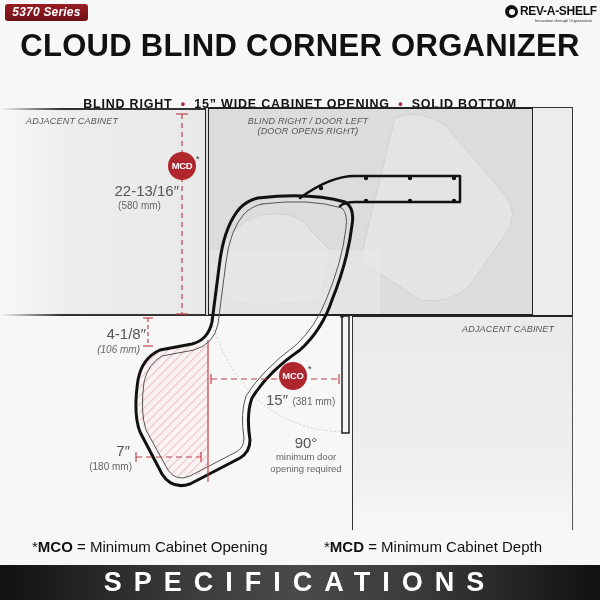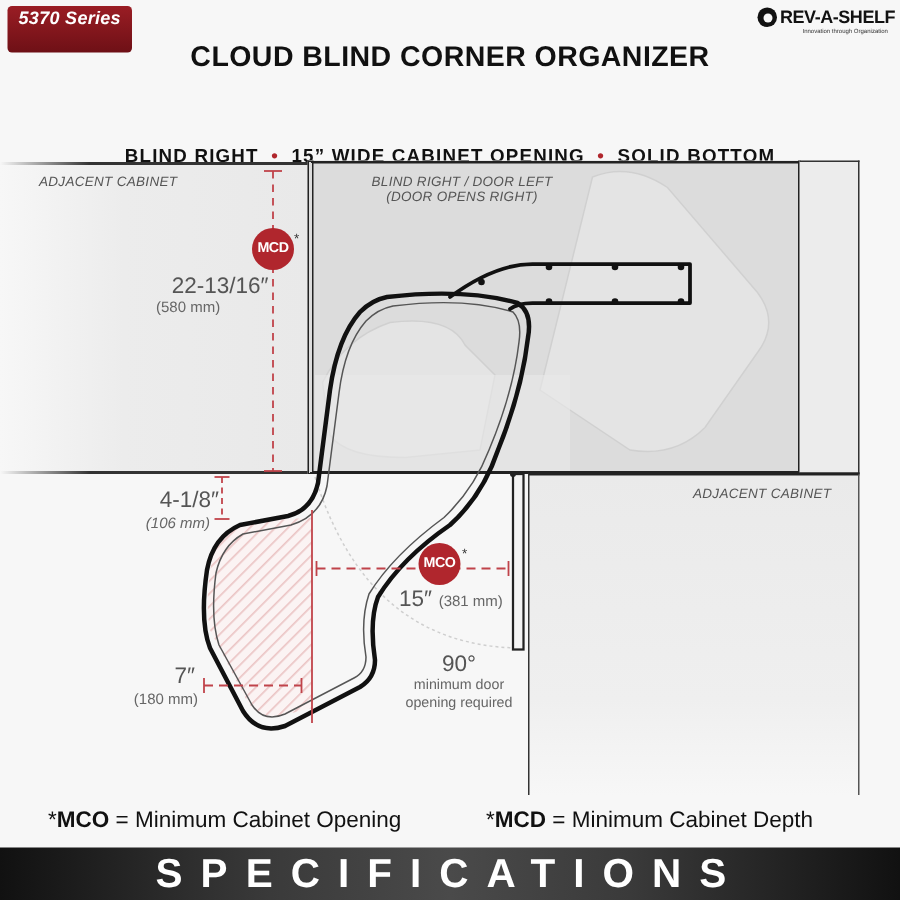--- a/index.html
+++ b/index.html
@@ -1,30 +1,30 @@
 <!DOCTYPE html>
 <html><head>
 <meta charset="utf-8">
 <style>
   * { box-sizing: border-box; margin: 0; padding: 0; }
   html, body { width: 600px; height: 600px; overflow: hidden; }
   body { background: #f7f7f7; font-family: "Liberation Sans", "DejaVu Sans", sans-serif; position: relative; color: #111; }
   .abs { position: absolute; }
   .series-badge {
-    left: 5px; top: 4px; width: 83px; height: 31px;
+    left: 5px; top: 4px; width: 83px; height: 17px;
     background: linear-gradient(#9a1d24, #6e1016);
     border-radius: 3px; color: #fff; font-style: italic; font-weight: bold;
     font-size: 12px; line-height: 17px; text-align: center; letter-spacing: 0.2px;
   }
   .logo { left: 505px; top: 3px; width: 92px; height: 22px; }
   .logo .mark { position: absolute; left: 0; top: 2px; width: 13px; height: 13px; border-radius: 50%; background: #111; }
   .logo .mark::after { content: ""; position: absolute; left: 4px; top: 4px; width: 6px; height: 6px; border-radius: 50%; background: #f7f7f7; }
   .logo .name { position: absolute; left: 15px; top: 1px; font-weight: 900; font-size: 12px; letter-spacing: -0.3px; color: #111; }
   .logo .tag { position: absolute; left: 30px; top: 15px; font-size: 4px; color: #333; white-space: nowrap; }
-  .title { left: 0; width: 600px; top: 28px; text-align: center; font-weight: bold; font-size: 19px; letter-spacing: 0.3px; color: #111; }
+  .title { left: 0; width: 600px; top: 28px; text-align: center; font-weight: bold; font-size: 31px; letter-spacing: 0.3px; color: #111; }
   .subtitle { left: 0; width: 600px; top: 57px; text-align: center; font-weight: bold; font-size: 12.5px; letter-spacing: 0.8px; color: #111; margin-top: 40px; }
   .subtitle .dot { color: #b0262d; margin: 0 4px; }
 
   .cab-left { left: 0; top: 108px; width: 206px; height: 208px;
     background: linear-gradient(90deg, #f7f7f7 0%, #ececec 40%, #e9e9e9 100%);
     border-top: 2px solid #333; border-bottom: 2px solid #333; }
   .cab-left::before { content:""; position:absolute; left:0; top:-2px; width:60px; height:2px; background: linear-gradient(90deg,#f7f7f7,#333); }
   .cab-left::after { content:""; position:absolute; left:0; bottom:-2px; width:60px; height:2px; background: linear-gradient(90deg,#f7f7f7,#333); }
   .cab-blind { left: 205px; top: 107px; width: 329px; height: 209px; background: #dcdcdc; border: 2px solid #222; border-left: 4px double #222; }
   .cab-strip { left: 533px; top: 107px; width: 40px; height: 209px; background: #ececec; border: 1.5px solid #333; border-left: none; }
@@ -130,21 +130,21 @@
 
     <line x1="136" y1="452" x2="136" y2="462"></line>
     <line x1="136" y1="457" x2="201" y2="457" stroke-dasharray="6 4"></line>
     <line x1="201" y1="452" x2="201" y2="462"></line>
   </g>
 </svg>
 
 <div class="abs badge-red" style="left:168px;top:152px;">MCD</div>
 <div class="abs star" style="left:196px;top:154px;">*</div>
 <div class="abs dim-big" style="left:104px;top:182px;width:75px;text-align:right;">22-13/16″</div>
-<div class="abs dim-mm" style="left:104px;top:200px;width:71px;text-align:left;">(580 mm)</div>
+<div class="abs dim-mm" style="left:104px;top:200px;width:71px;text-align:center;">(580 mm)</div>
 
 <div class="abs dim-big" style="left:86px;top:325px;width:60px;text-align:right;">4-1/8″</div>
 <div class="abs dim-mm" style="left:80px;top:344px;width:60px;text-align:right;font-style:italic;">(106 mm)</div>
 
 <div class="abs badge-red" style="left:279px;top:362px;">MCO</div>
 <div class="abs star" style="left:308px;top:364px;">*</div>
 <div class="abs" style="left:266px;top:391px;white-space:nowrap;">
   <span class="dim-big">15″</span>
   <span class="dim-mm">(381 mm)</span>
 </div>

